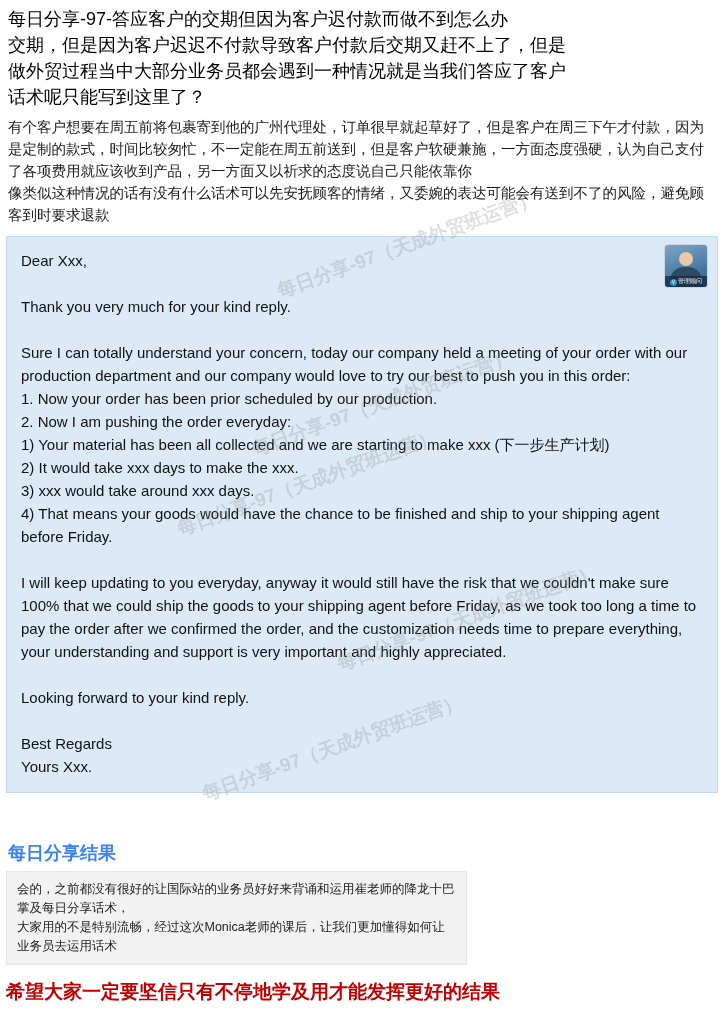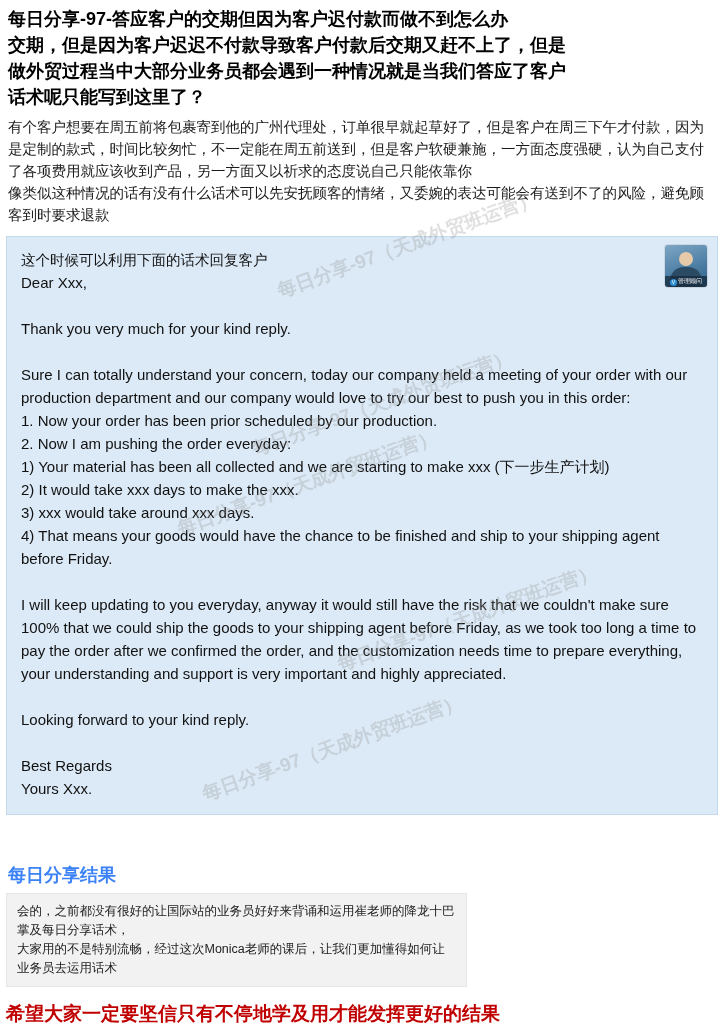--- a/index.html
+++ b/index.html
@@ -15,21 +15,21 @@
     -webkit-font-smoothing: antialiased;
   }
   .page {
     position: relative;
     width: 724px;
     min-height: 1024px;
     overflow: hidden;
   }
   .title {
     font-size: 18px;
-    font-weight: bold;
+    font-weight: normal;
     line-height: 26px;
     color: #000000;
     padding: 6px 8px 0 8px;
   }
   .title .line {
     display: block;
   }
   .intro {
     font-size: 14.5px;
     line-height: 22px;
@@ -181,21 +181,20 @@
 
   <div class="card">
     <div class="avatar">
       <div class="head"></div>
       <div class="body"></div>
       <div class="badge">
         <span class="v">V</span><span>管理顾问</span>
       </div>
     </div>
 
-    <div class="cn">这个时候可以利用下面的话术回复客户</div>
 
     <div class="en">
       <p>Dear Xxx,</p>
       <p class="blank"></p>
       <p>Thank you very much for your kind reply.</p>
       <p class="blank"></p>
       <p>Sure I can totally understand your concern, today our company held a meeting of your order with our production department and our company would love to try our best to push you in this order:</p>
       <p>1. Now your order has been prior scheduled by our production.</p>
       <p>2. Now I am pushing the order everyday:</p>
       <p>1) Your material has been all collected and we are starting to make xxx (下一步生产计划)</p>

